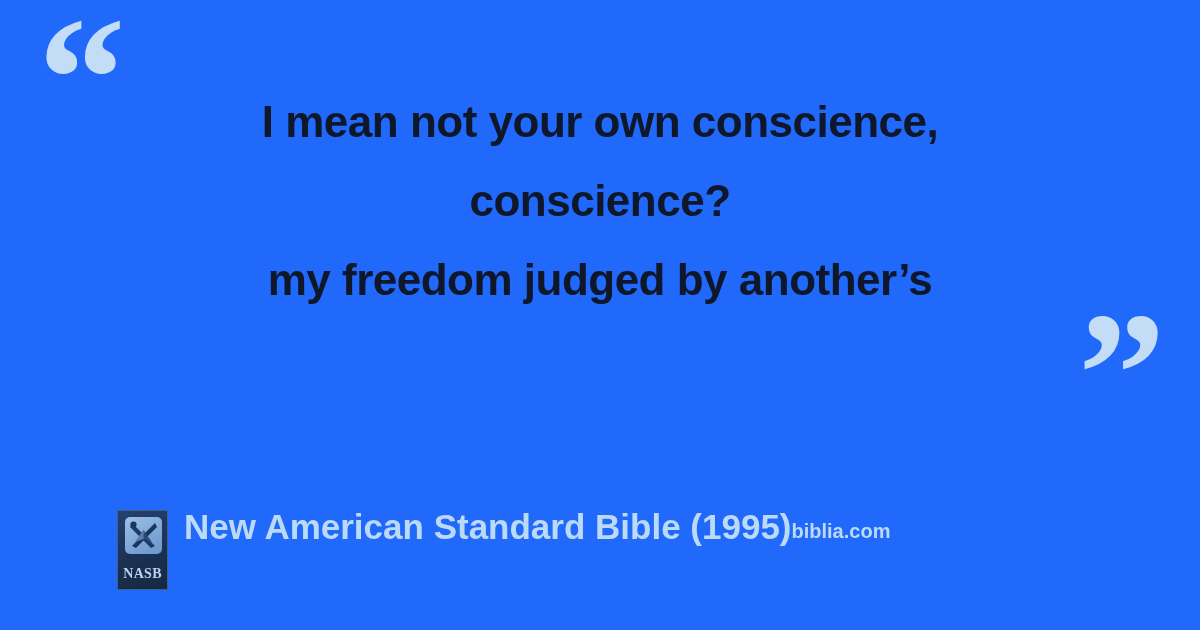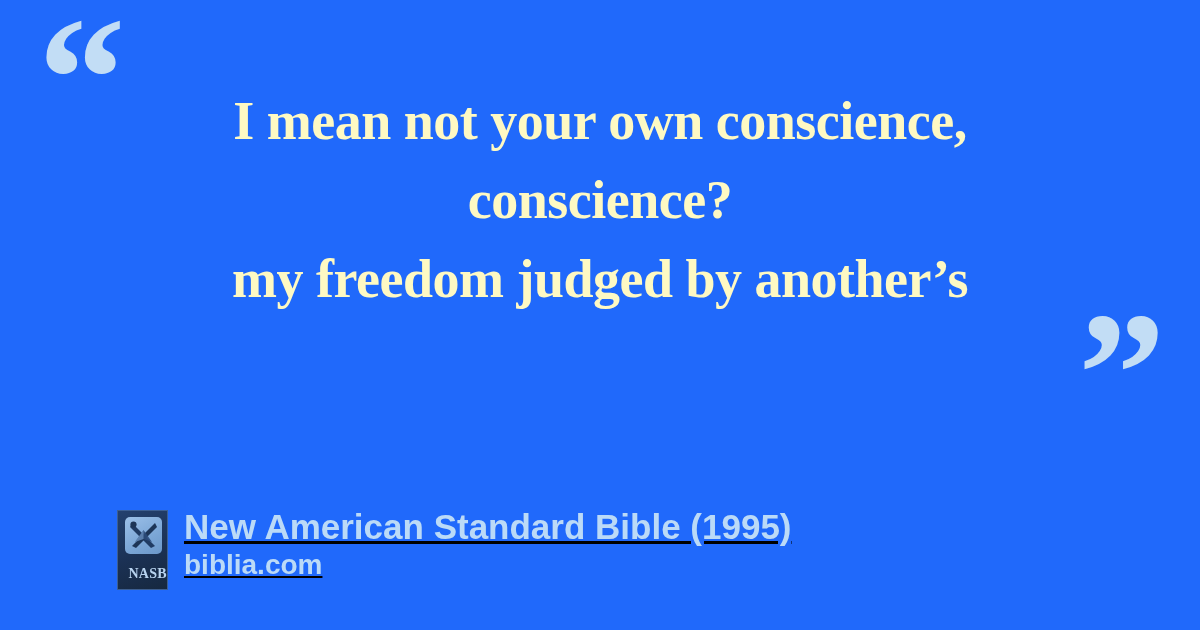--- a/index.html
+++ b/index.html
@@ -45,24 +45,24 @@
   
   #quote-block {
     position: absolute;
     left: 60px;
     top: 82px;
     width: 1080px;
     text-align: center;
   }
   .quote-line {
     display: block;
-    color: #fef9c3;
-    font-family: Liberation Serif, serif;
+    color: #0f172a;
+    font-family: Liberation Sans, sans-serif;
     font-weight: 700;
-    font-size: 54px;
+    font-size: 44px;
     line-height: 79px;
     letter-spacing: -0.5px;
     white-space: nowrap;
   }
 
   
   #attribution {
     position: absolute;
     left: 117px;
     top: 506px;
@@ -91,51 +91,50 @@
     overflow: hidden;
   }
   #logo-glyph-plate svg {
     display: block;
   }
   #logo-wordmark {
     position: absolute;
     left: 0;
     right: 0;
     bottom: 8px;
-    text-align: right;
+    text-align: center;
     color: #b8d3ef;
     font-family: "Liberation Serif", serif;
     font-weight: 700;
     font-size: 14px;
     letter-spacing: 0.3px;
     line-height: 1;
   }
 
   #attribution-text {
     margin-left: 16px;
     display: flex;
-    flex-direction: column;
+    flex-direction: row;
     justify-content: center;
-    text-decoration: underline;
   }
   #source-title {
     color: #bbdaf7;
     font-family: "Liberation Sans", sans-serif;
     font-weight: 700;
     font-size: 35px;
     line-height: 42px;
     white-space: nowrap;
   }
   #source-url {
     color: #bbdaf7;
     font-family: "Liberation Sans", sans-serif;
     font-weight: 700;
-    font-size: 28px;
+    font-size: 20px;
     line-height: 30px;
-    margin-top: 2px;
+    margin-top: 10px;
     white-space: nowrap;
   }
 </style>
 </head>
 <body>
 
 <div id="card">
 
   <div class="qmark" id="quote-open">“</div>
 

